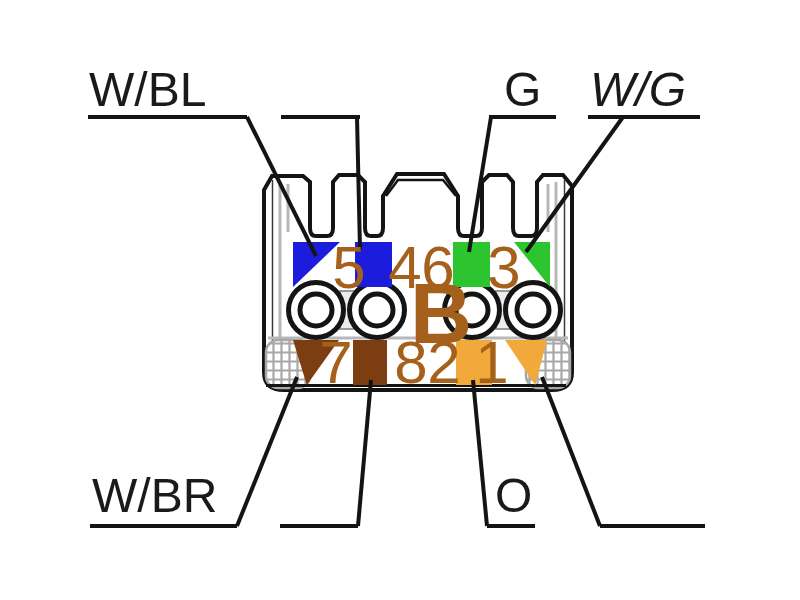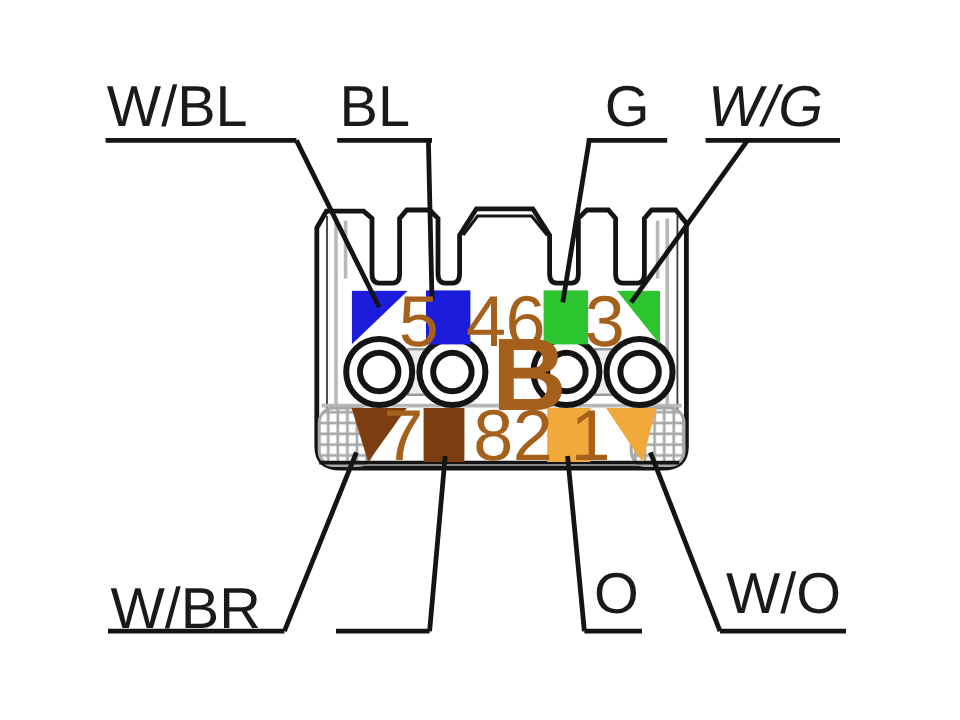--- a/index.html
+++ b/index.html
@@ -104,27 +104,25 @@
       <path d="M 600 526 H 705"></path>
 
       <path d="M 237 526 L 297 377"></path>
       <path d="M 358 526 L 371 380"></path>
       <path d="M 487 526 L 473 380"></path>
       <path d="M 600 526 L 542 377"></path>
     </g>
   </svg>
 
   <div class="wire-label" style="left:89px;top:66px;">W/BL</div>
-  <div class="wire-label" style="left:283px;top:66px;">BL</div>
   <div class="wire-label" style="left:504px;top:66px;">G</div>
   <div class="wire-label" style="left:590px;top:66px;font-style:italic;">W/G</div>
 
-  <div class="wire-label" style="left:92px;top:472px;margin-top:12px;">W/BR</div>
+  <div class="wire-label" style="left:92px;top:472px;">W/BR</div>
   <div class="wire-label" style="left:495px;top:472px;">O</div>
-  <div class="wire-label" style="left:605px;top:472px;">W/O</div>
 
   <div class="pin-number" style="left: 349px; top: 238px; color: rgb(165, 97, 27);">5</div>
   <div class="pin-number" style="left: 405px; top: 238px; color: rgb(165, 97, 27);">4</div>
   <div class="pin-number" style="left: 438px; top: 238px; color: rgb(165, 97, 27);">6</div>
   <div class="pin-number" style="left: 504px; top: 238px; color: rgb(165, 97, 27);">3</div>
 
   <div class="pin-number" style="left: 336px; top: 333px; color: rgb(165, 97, 27);">7</div>
   <div class="pin-number" style="left: 411px; top: 333px; color: rgb(165, 97, 27);">8</div>
   <div class="pin-number" style="left: 444px; top: 333px; color: rgb(165, 97, 27);">2</div>
   <div class="pin-number" style="left: 492px; top: 333px; color: rgb(165, 97, 27);">1</div>

